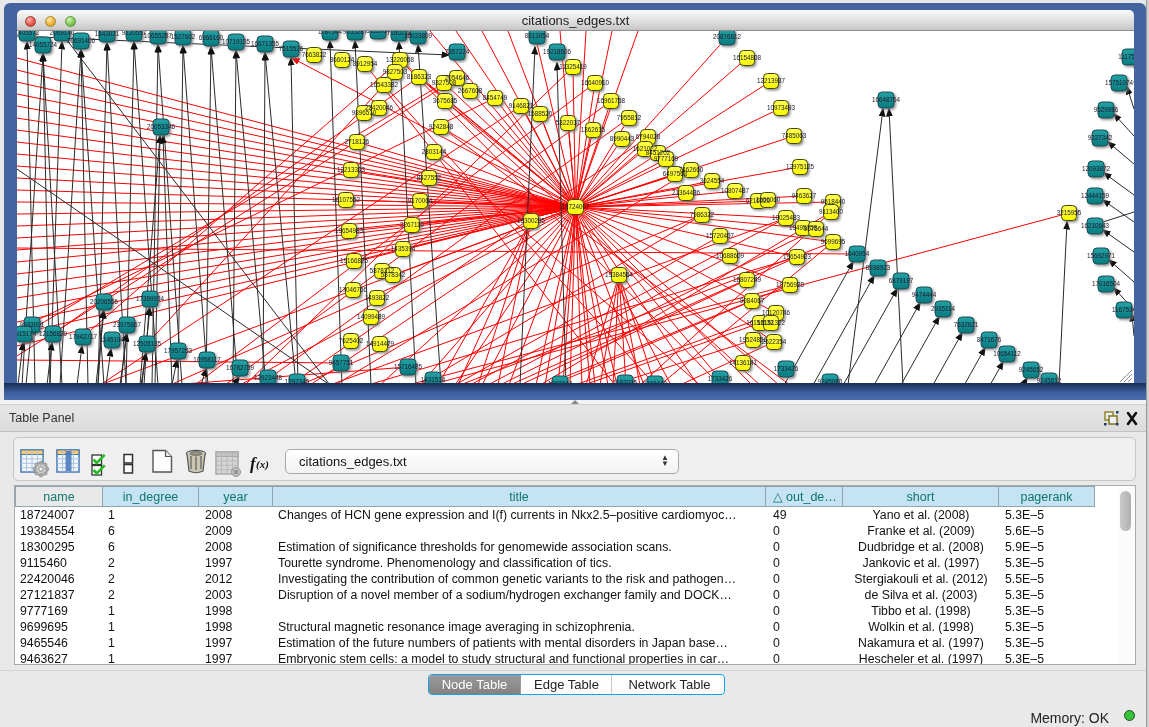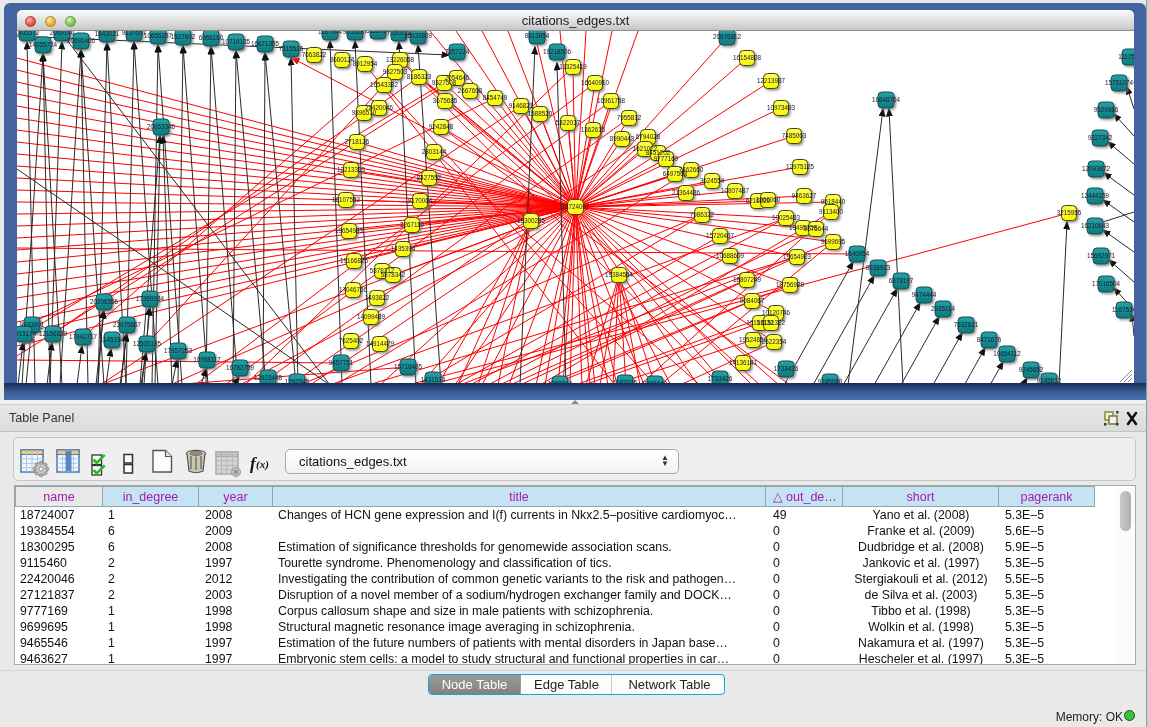--- a/index.html
+++ b/index.html
@@ -42,21 +42,21 @@
 #toolbar { position:absolute; left:13px; top:437px; width:1123px; height:44px;
   background:#efefef; border:1px solid #c6c6c6; border-radius:5px; }
 #dropdown { position:absolute; left:285px; top:449px; width:394px; height:25px;
   background:linear-gradient(#ffffff,#f2f2f2); border:1px solid #a8a8a8; border-radius:5px; }
 #dropdown .dt { position:absolute; left:13px; top:4px; font-size:13px; color:#111; }
 #dropdown .st { position:absolute; right:9px; top:5px; font-size:8px; color:#333; }
 
 
 #tblwrap { position:absolute; left:14px; top:485px; width:1122px; height:180px; border:1px solid #a9a9a9; background:#fff; }
 #tbl { position:absolute; left:15px; top:486px; width:1120px; height:178px; background:#fff; }
-.th { position:absolute; top:0; height:21px; font-size:12.5px; color:#a21caf; text-align:center;
+.th { position:absolute; top:0; height:21px; font-size:12.5px; color:#0f766e; text-align:center;
   background:#c5e3f2; border:1px solid #8fa6b0; border-left:none; line-height:20px; }
 #th0 { left:0; width:88px; background:#e9e9e9; border-left:1px solid #8fa6b0; }
 #th1 { left:88px; width:96px; }
 #th2 { left:184px; width:74px; }
 #th3 { left:258px; width:493px; }
 #th4 { left:751px; width:77px; text-align:left; padding-left:7px; }
 #th5 { left:828px; width:156px; }
 #th6 { left:984px; width:96px; }
 #tbody { position:absolute; left:0; top:21px; width:1120px; height:157px; overflow:hidden; }
 .tr { position:relative; height:16px; font-size:12.3px; color:#111; white-space:nowrap; }
@@ -75,21 +75,21 @@
 #tabline { position:absolute; left:0; top:670px; width:1146px; height:1px; background:#d2d2d2; }
 #tabs { position:absolute; left:428px; top:674px; width:297px; height:21px;
   background:#fdfdfd; border:1px solid #0ea5e9; border-radius:4px; overflow:hidden;
   font-size:13px; color:#222; }
 #tabs .seg { position:absolute; top:0; height:21px; line-height:20px; text-align:center; }
 #seg0 { left:0; width:92px; background:linear-gradient(#9b9b9b,#7f7f7f); color:#fff; border-right:1px solid #9a9a9a; }
 #seg1 { left:93px; width:90px; border-right:1px solid #c9c9c9; }
 #seg2 { left:184px; width:113px; }
 
 
-#mem { position:absolute; right:26px; top:710px; font-size:12px; color:#222; }
+#mem { position:absolute; right:40px; top:710px; font-size:14px; color:#222; }
 #memdot { position:absolute; right:14px; top:710px; width:11px; height:11px; border-radius:50%;
   background:#35c53a; border:1px solid #2a4a2a; }
 </style></head>
 <body>
 <div id="stage">
   <div id="win"></div>
   <div id="winbot"></div>
   <div id="titlebar">
     <div class="title">citations_edges.txt</div>
     <div class="tl" id="tl-r" style="top:6px"></div>
@@ -821,21 +821,20 @@
           <div class="c2">2003</div>
           <div class="c3">Disruption of a novel member of a sodium/hydrogen exchanger family and DOCK…</div>
           <div class="c4">0</div>
           <div class="c5">de Silva et al. (2003)</div>
           <div class="c6">5.3E–5</div>
         </div>
 <div class="tr">
           <div class="c0">9777169</div>
           <div class="c1">1</div>
           <div class="c2">1998</div>
-          <div class="c3">Corpus callosum shape and size in male patients with schizophrenia.</div>
           <div class="c4">0</div>
           <div class="c5">Tibbo et al. (1998)</div>
           <div class="c6">5.3E–5</div>
         </div>
 <div class="tr">
           <div class="c0">9699695</div>
           <div class="c1">1</div>
           <div class="c2">1998</div>
           <div class="c3">Structural magnetic resonance image averaging in schizophrenia.</div>
           <div class="c4">0</div>

